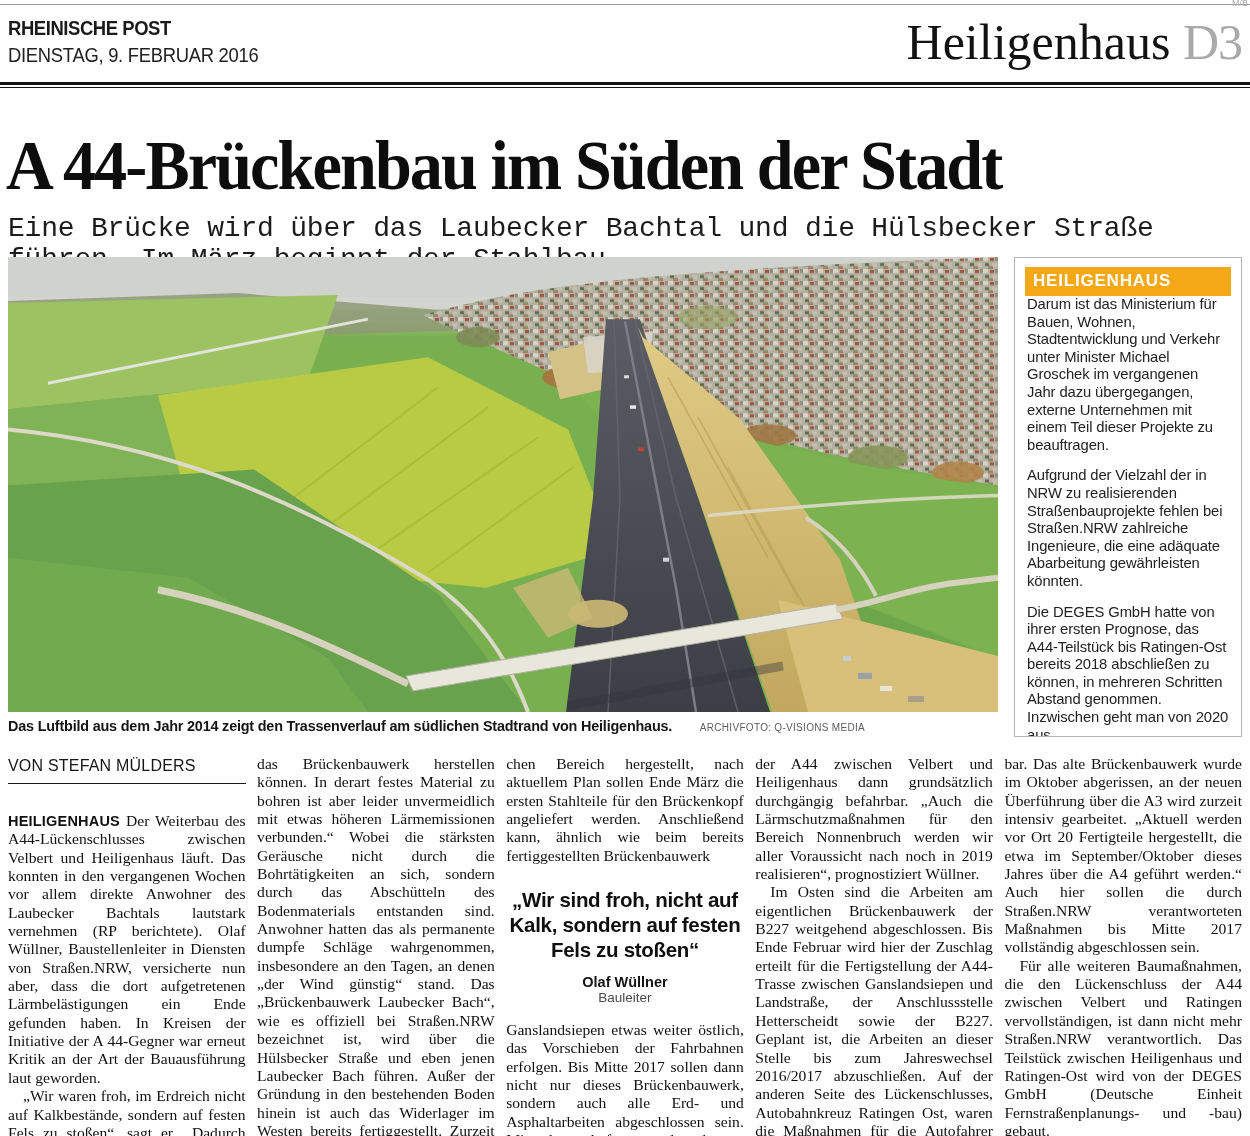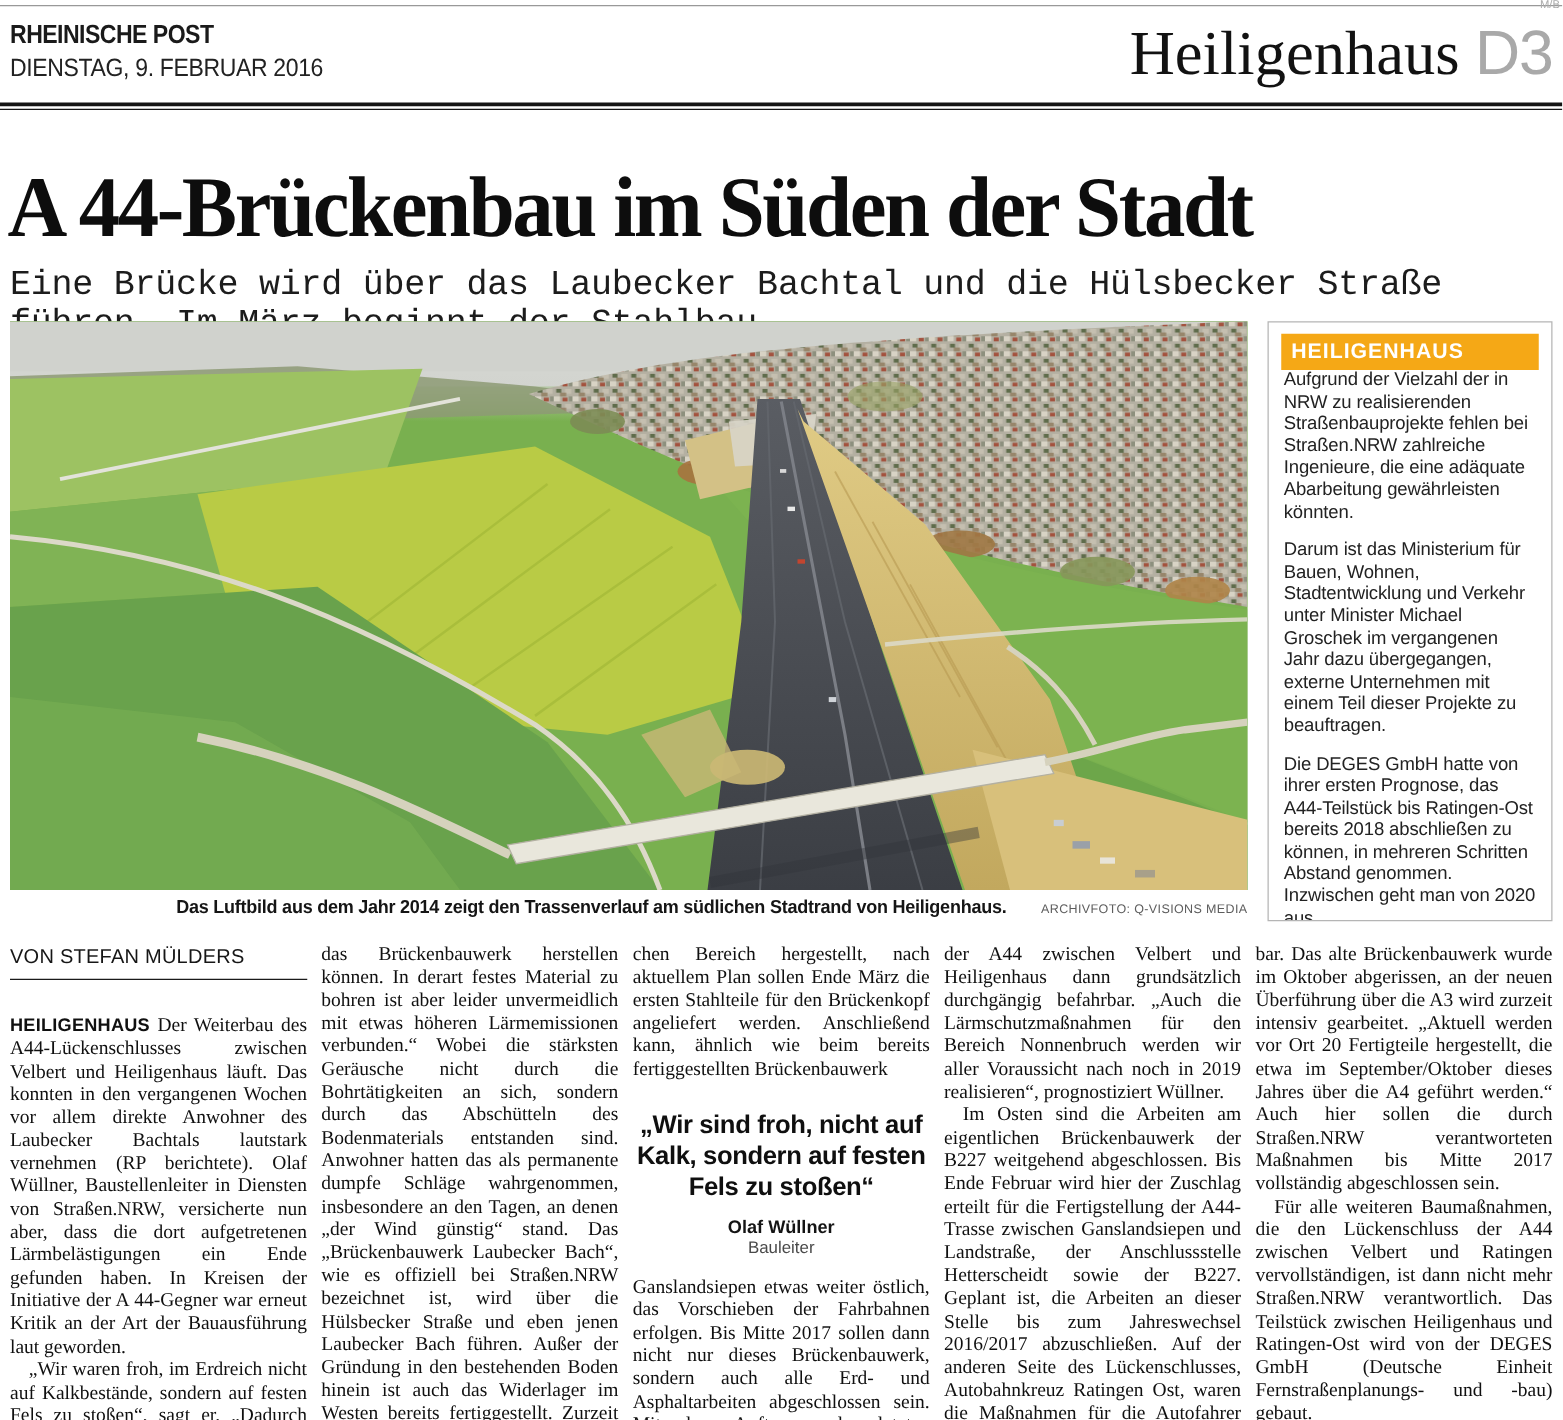--- a/index.html
+++ b/index.html
@@ -9,36 +9,36 @@
 
   
   .top-rule { position:absolute; left:0; top:4px; width:1250px; border-top:1px solid #999; }
   .corner-mark { position:absolute; right:2px; top:-2px; font-family:"Liberation Sans",sans-serif; font-size:9px; color:#aaa; }
   .paper-name { position:absolute; left:8px; top:16px; font-family:"Liberation Sans",sans-serif;
     font-weight:700; font-size:21px; letter-spacing:-0.5px; transform:scaleX(0.88); transform-origin:left; color:#1a1a1a; }
   .date-line { position:absolute; left:8px; top:44px; font-family:"Liberation Sans",sans-serif;
     font-size:20px; letter-spacing:-0.3px; transform:scaleX(0.92); transform-origin:left; color:#222; }
   .section-head { position:absolute; right:8px; top:14px; font-family:"Liberation Serif",serif;
     font-size:50px; line-height:56px; color:#121212; white-space:nowrap; }
-  .section-head .pagenum { color:#a9a9a9; font-family:Liberation Sans, sans-serif; font-weight:400; letter-spacing:-1px; }
+  .section-head .pagenum { color:#a9a9a9; font-family:Liberation Serif, serif; font-weight:400; letter-spacing:-1px; }
   .double-rule { position:absolute; left:0; top:82px; width:1250px; }
   .double-rule .r1 { border-top:3px solid #141414; }
   .double-rule .r2 { border-top:1px solid #141414; margin-top:2px; }
 
   
   .headline { position:absolute; left:6px; top:126px; width:1240px; font-family:"Liberation Serif",serif;
     font-weight:700; font-size:69px; line-height:80px; letter-spacing:-2px; transform:scaleX(0.96);
     transform-origin:left; white-space:nowrap; color:#0d0d0d; }
   .subheadline { position:absolute; left:8px; top:213px; width:1240px; font-family:Liberation Mono, monospace;
     font-size:28px; color:#1c1c1c; letter-spacing:-0.2px; }
 
   
   .photo { position:absolute; left:8px; top:257px; width:990px; height:455px; overflow:hidden; background:#7aa94e; }
   .photo svg { display:block; width:100%; height:100%; }
-  .caption-row { position:absolute; left:8px; top:717px; width:990px; display:flex; justify-content:flex-end; align-items:baseline; }
+  .caption-row { position:absolute; left:8px; top:717px; width:990px; display:flex; justify-content:flex-start; align-items:baseline; }
   .caption { font-family:"Liberation Sans",sans-serif; font-weight:700; font-size:15px; letter-spacing:-0.2px;
     transform:scaleX(0.96); transform-origin:left; color:#151515; }
   .credit { font-family:"Liberation Sans",sans-serif; font-size:10px; color:#5d5d5d; letter-spacing:0.3px; white-space:nowrap; }
 
   
   .sidebar { position:absolute; left:1014px; top:257px; width:228px; height:480px; border:1px solid #b5b5b5;
     background:#fff; padding:9px 10px 10px 10px; overflow:hidden; }
   .kicker { background:#f5a816; color:#fff; font-family:"Liberation Sans",sans-serif; font-weight:700;
     font-size:17px; letter-spacing:0.8px; padding:4px 8px 5px 8px; }
   .sb-title { font-family:"Liberation Sans",sans-serif; font-weight:700; font-size:19px; line-height:22px;
@@ -181,22 +181,22 @@
     </svg>
   </div>
 
   <div class="caption-row">
     <div class="caption">Das Luftbild aus dem Jahr 2014 zeigt den Trassenverlauf am südlichen Stadtrand von Heiligenhaus.</div>
     <div class="credit">ARCHIVFOTO: Q-VISIONS MEDIA</div>
   </div>
 
   <aside class="sidebar">
     <div class="kicker">HEILIGENHAUS</div>
+    <p class="sb-para">Darum ist das Ministerium für Bauen, Wohnen, Stadtentwicklung und Verkehr unter Minister Michael Groschek im vergangenen Jahr dazu übergegangen, externe Unternehmen mit einem Teil dieser Projekte zu beauftragen.</p>
     <p class="sb-para">Aufgrund der Vielzahl der in NRW zu realisierenden Straßenbauprojekte fehlen bei Straßen.NRW zahlreiche Ingenieure, die eine adäquate Abarbeitung gewährleisten könnten.</p>
-    <p class="sb-para">Darum ist das Ministerium für Bauen, Wohnen, Stadtentwicklung und Verkehr unter Minister Michael Groschek im vergangenen Jahr dazu übergegangen, externe Unternehmen mit einem Teil dieser Projekte zu beauftragen.</p>
     <p class="sb-para">Die DEGES GmbH hatte von ihrer ersten Prognose, das A44-Teilstück bis Ratingen-Ost bereits 2018 abschließen zu können, in mehreren Schritten Abstand genommen. Inzwischen geht man von 2020 aus.</p>
   </aside>
 
   <div class="article">
     <div class="col">
       <div class="byline">VON STEFAN MÜLDERS</div>
       <p class="para"><span class="lead-in">HEILIGENHAUS</span> <span>Der Weiterbau des A44-Lückenschlusses zwischen Velbert und Heiligenhaus läuft. Das konnten in den vergangenen Wochen vor allem direkte Anwohner des Laubecker Bachtals lautstark vernehmen (RP berichtete). Olaf Wüllner, Baustellenleiter in Diensten von Straßen.NRW, versicherte nun aber, dass die dort aufgetretenen Lärmbelästigungen ein Ende gefunden haben. In Kreisen der Initiative der A 44-Gegner war erneut Kritik an der Art der Bauausführung laut geworden.</span></p>
       <p class="para indent">„Wir waren froh, im Erdreich nicht auf Kalkbestände, sondern auf festen Fels zu stoßen“, sagt er. „Dadurch haben wir ohne erhöhten Aufwand eine sichere Gründung für</p>
     </div>
     <div class="col">

